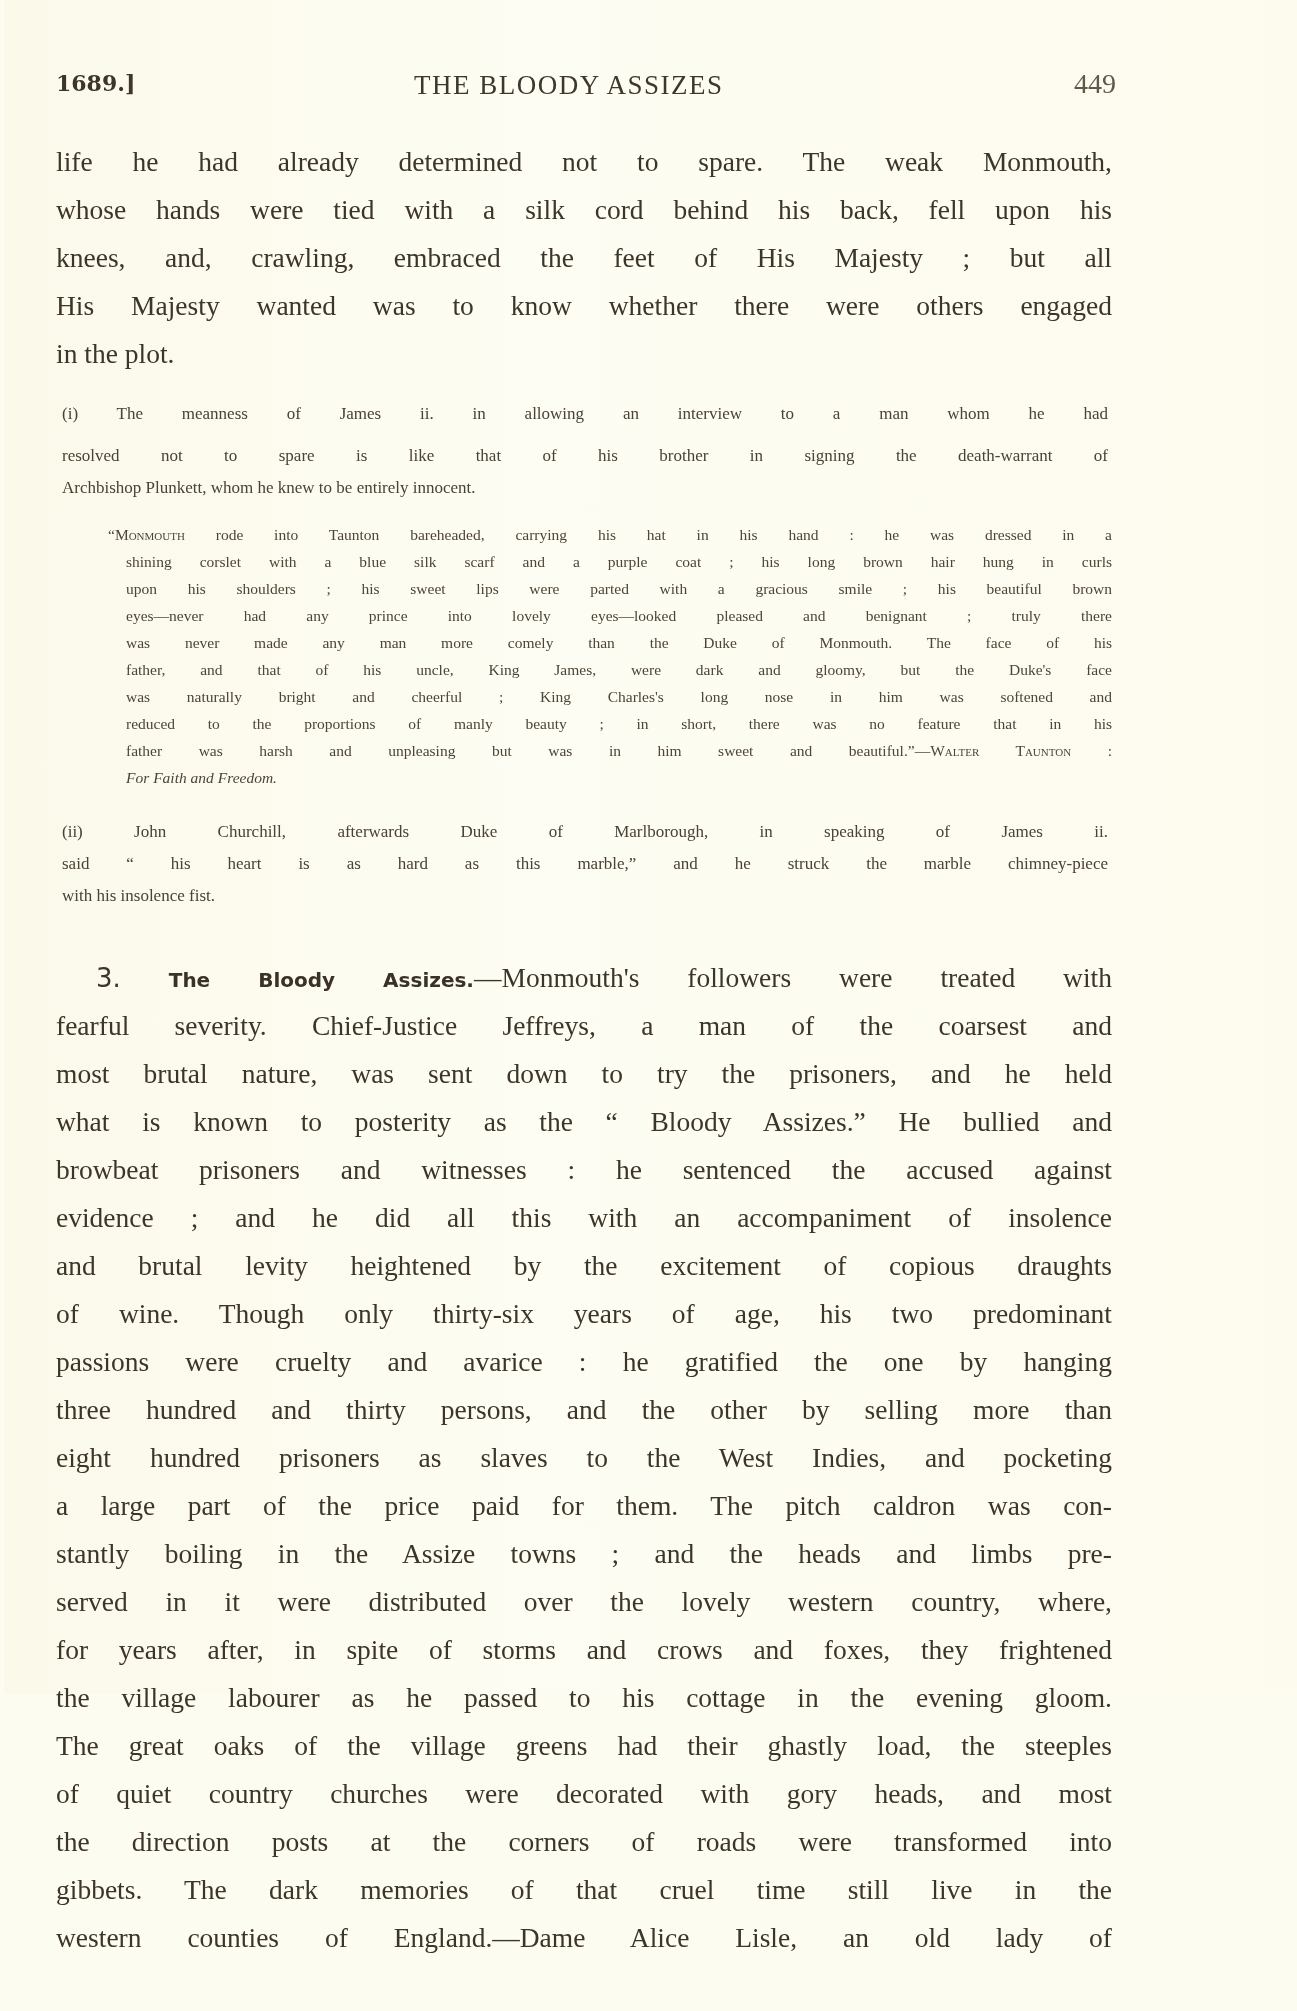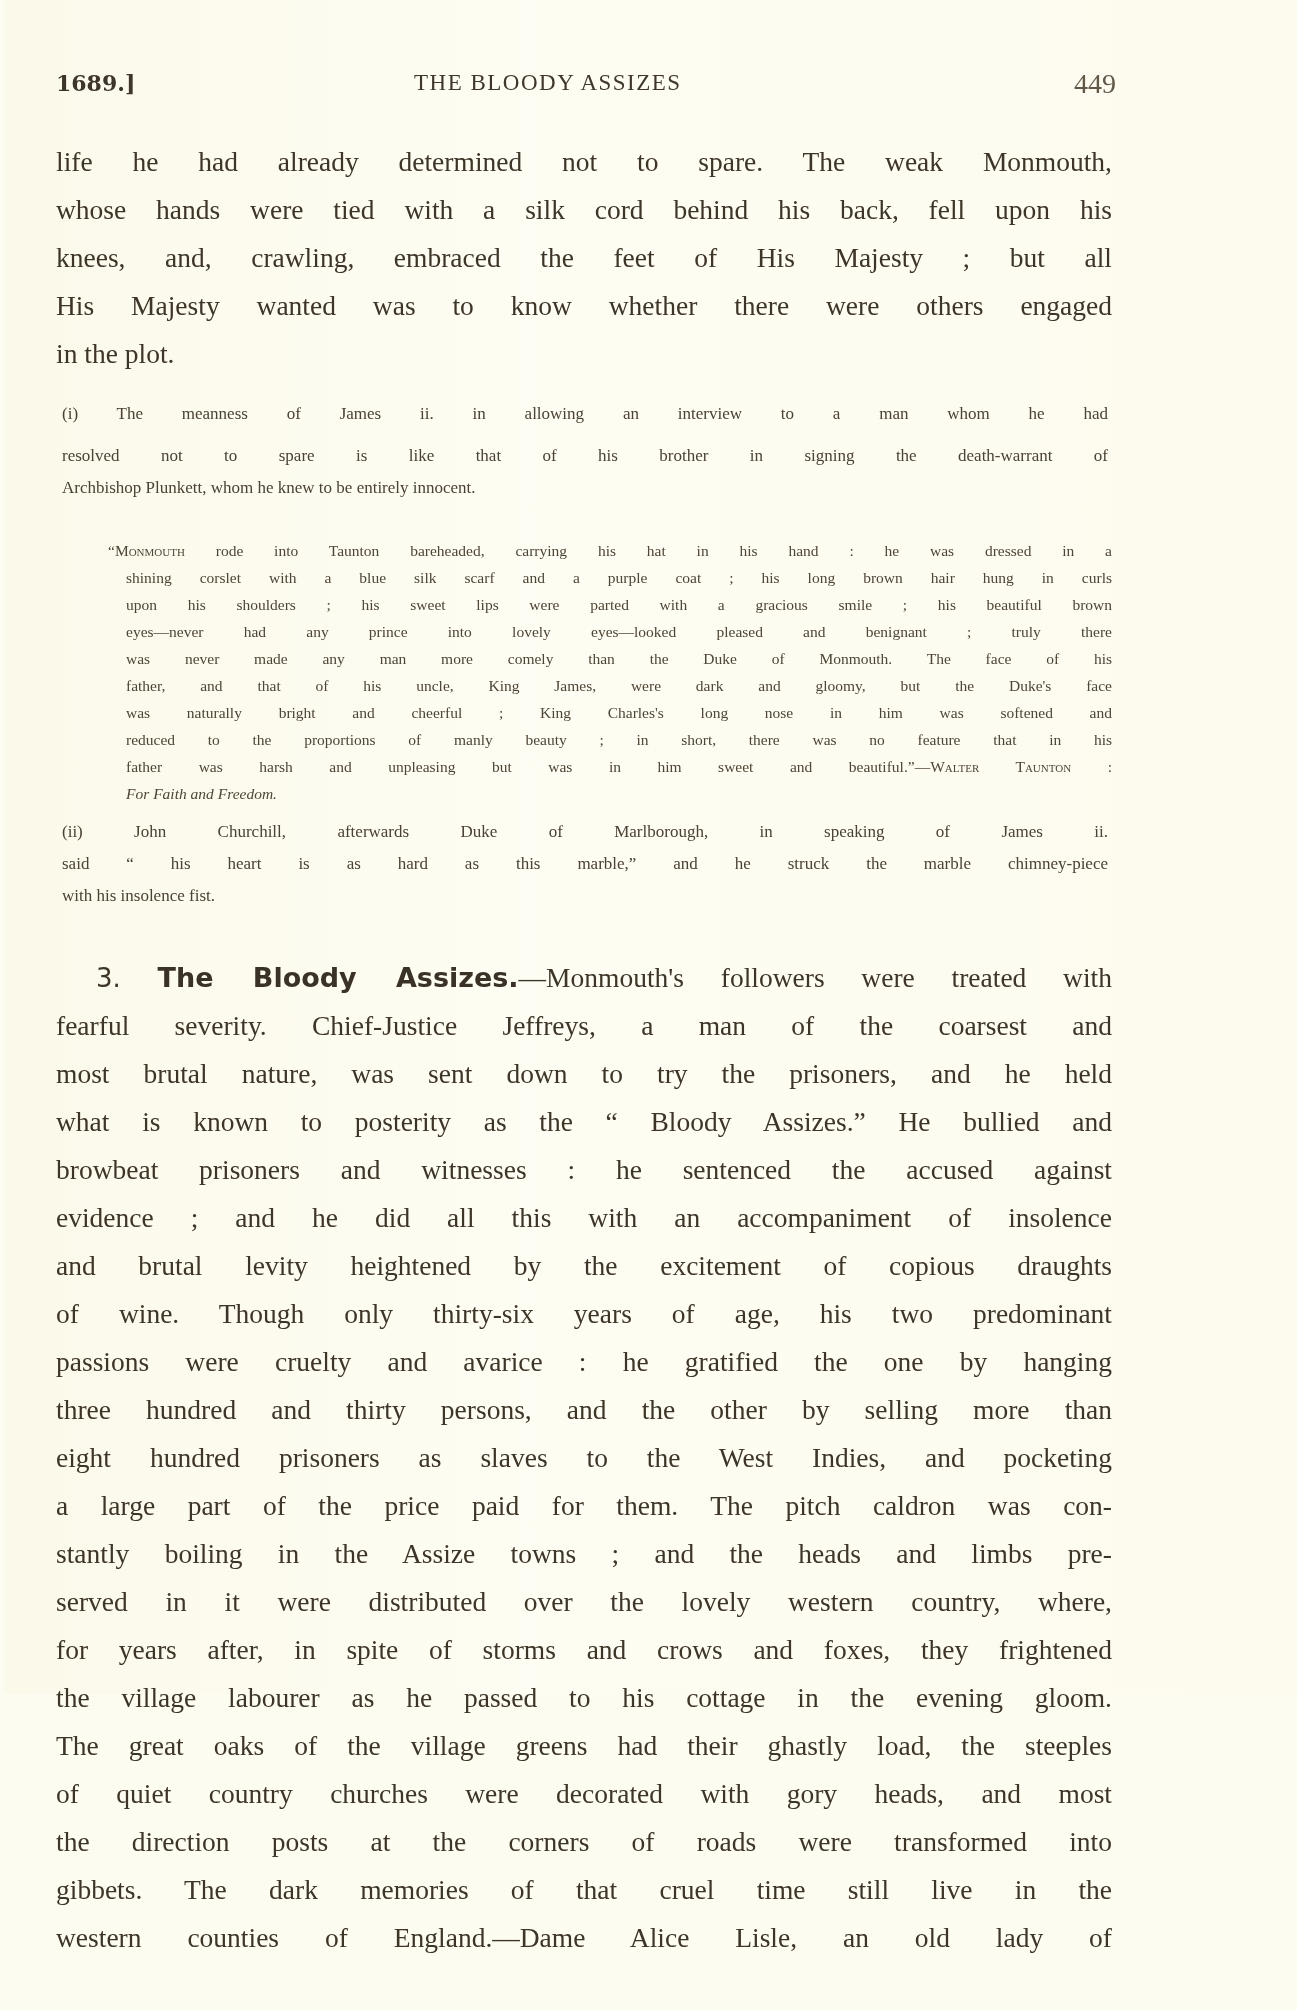--- a/index.html
+++ b/index.html
@@ -8,34 +8,34 @@
       background: #fdfcf0;
       color: #4a4135;
       font-family: "Liberation Serif", "DejaVu Serif", serif;
       position: relative;
     }
     .page { position: absolute; left: 4px; top: 0; width: 1297px; height: 1694px;
       background: linear-gradient(90deg, #fbf9ea 0%, #fefdf3 40%, #fdfbee 100%); }
     .header { position: absolute; top: 66px; left: 52px; width: 1060px; height: 40px; }
     .hdr-left { position: absolute; left: 0; top: 4px; font-family: "DejaVu Serif", serif;
       font-weight: bold; font-size: 22px; color: #3d3529; }
-    .hdr-center { position: absolute; left: 358px; top: 4px; font-size: 23px; letter-spacing: 1.5px; color: #3f372b; }
+    .hdr-center { position: absolute; left: 358px; top: 4px; font-size: 27px; letter-spacing: 1.5px; color: #3f372b; }
     .hdr-right { position: absolute; right: 0; top: 2px; font-size: 28px; color: #615848; }
 
     .line { position: absolute; white-space: nowrap; }
     .body-line { left: 52px; width: 1056px; font-size: 27.5px; text-align: justify; text-align-last: justify; color: #3d3528; }
     .body-line.last { text-align-last: left; }
     .note-line { left: 58px; width: 1046px; font-size: 17px; text-align: justify; text-align-last: justify; color: #4a4234; }
     .note-line.last { text-align-last: left; }
-    .quote-line { left: 122px; width: 986px; font-size: 15.5px; text-align: justify; text-align-last: justify; color: #4d4536; margin-top: 16px; }
+    .quote-line { left: 122px; width: 986px; font-size: 15.5px; text-align: justify; text-align-last: justify; color: #4d4536; }
     .quote-line.first { left: 104px; width: 1004px; }
     .quote-line.last { text-align-last: left; }
     .sc { font-variant: small-caps; }
     .it { font-style: italic; }
-    .heading { font-family: "DejaVu Sans", sans-serif; font-weight: bold; font-size: 27px; color: #3a3226; }
+    .heading { font-family: "DejaVu Sans", sans-serif; font-weight: bold; font-size: 20px; color: #3a3226; }
     .headnum { font-family: "DejaVu Sans", sans-serif; font-size: 26px; }
   </style>
 </head>
 <body>
 
 <div class="page">
 
   <div class="header">
     <span class="hdr-left">1689.]</span>
     <span class="hdr-center">THE BLOODY ASSIZES</span>

